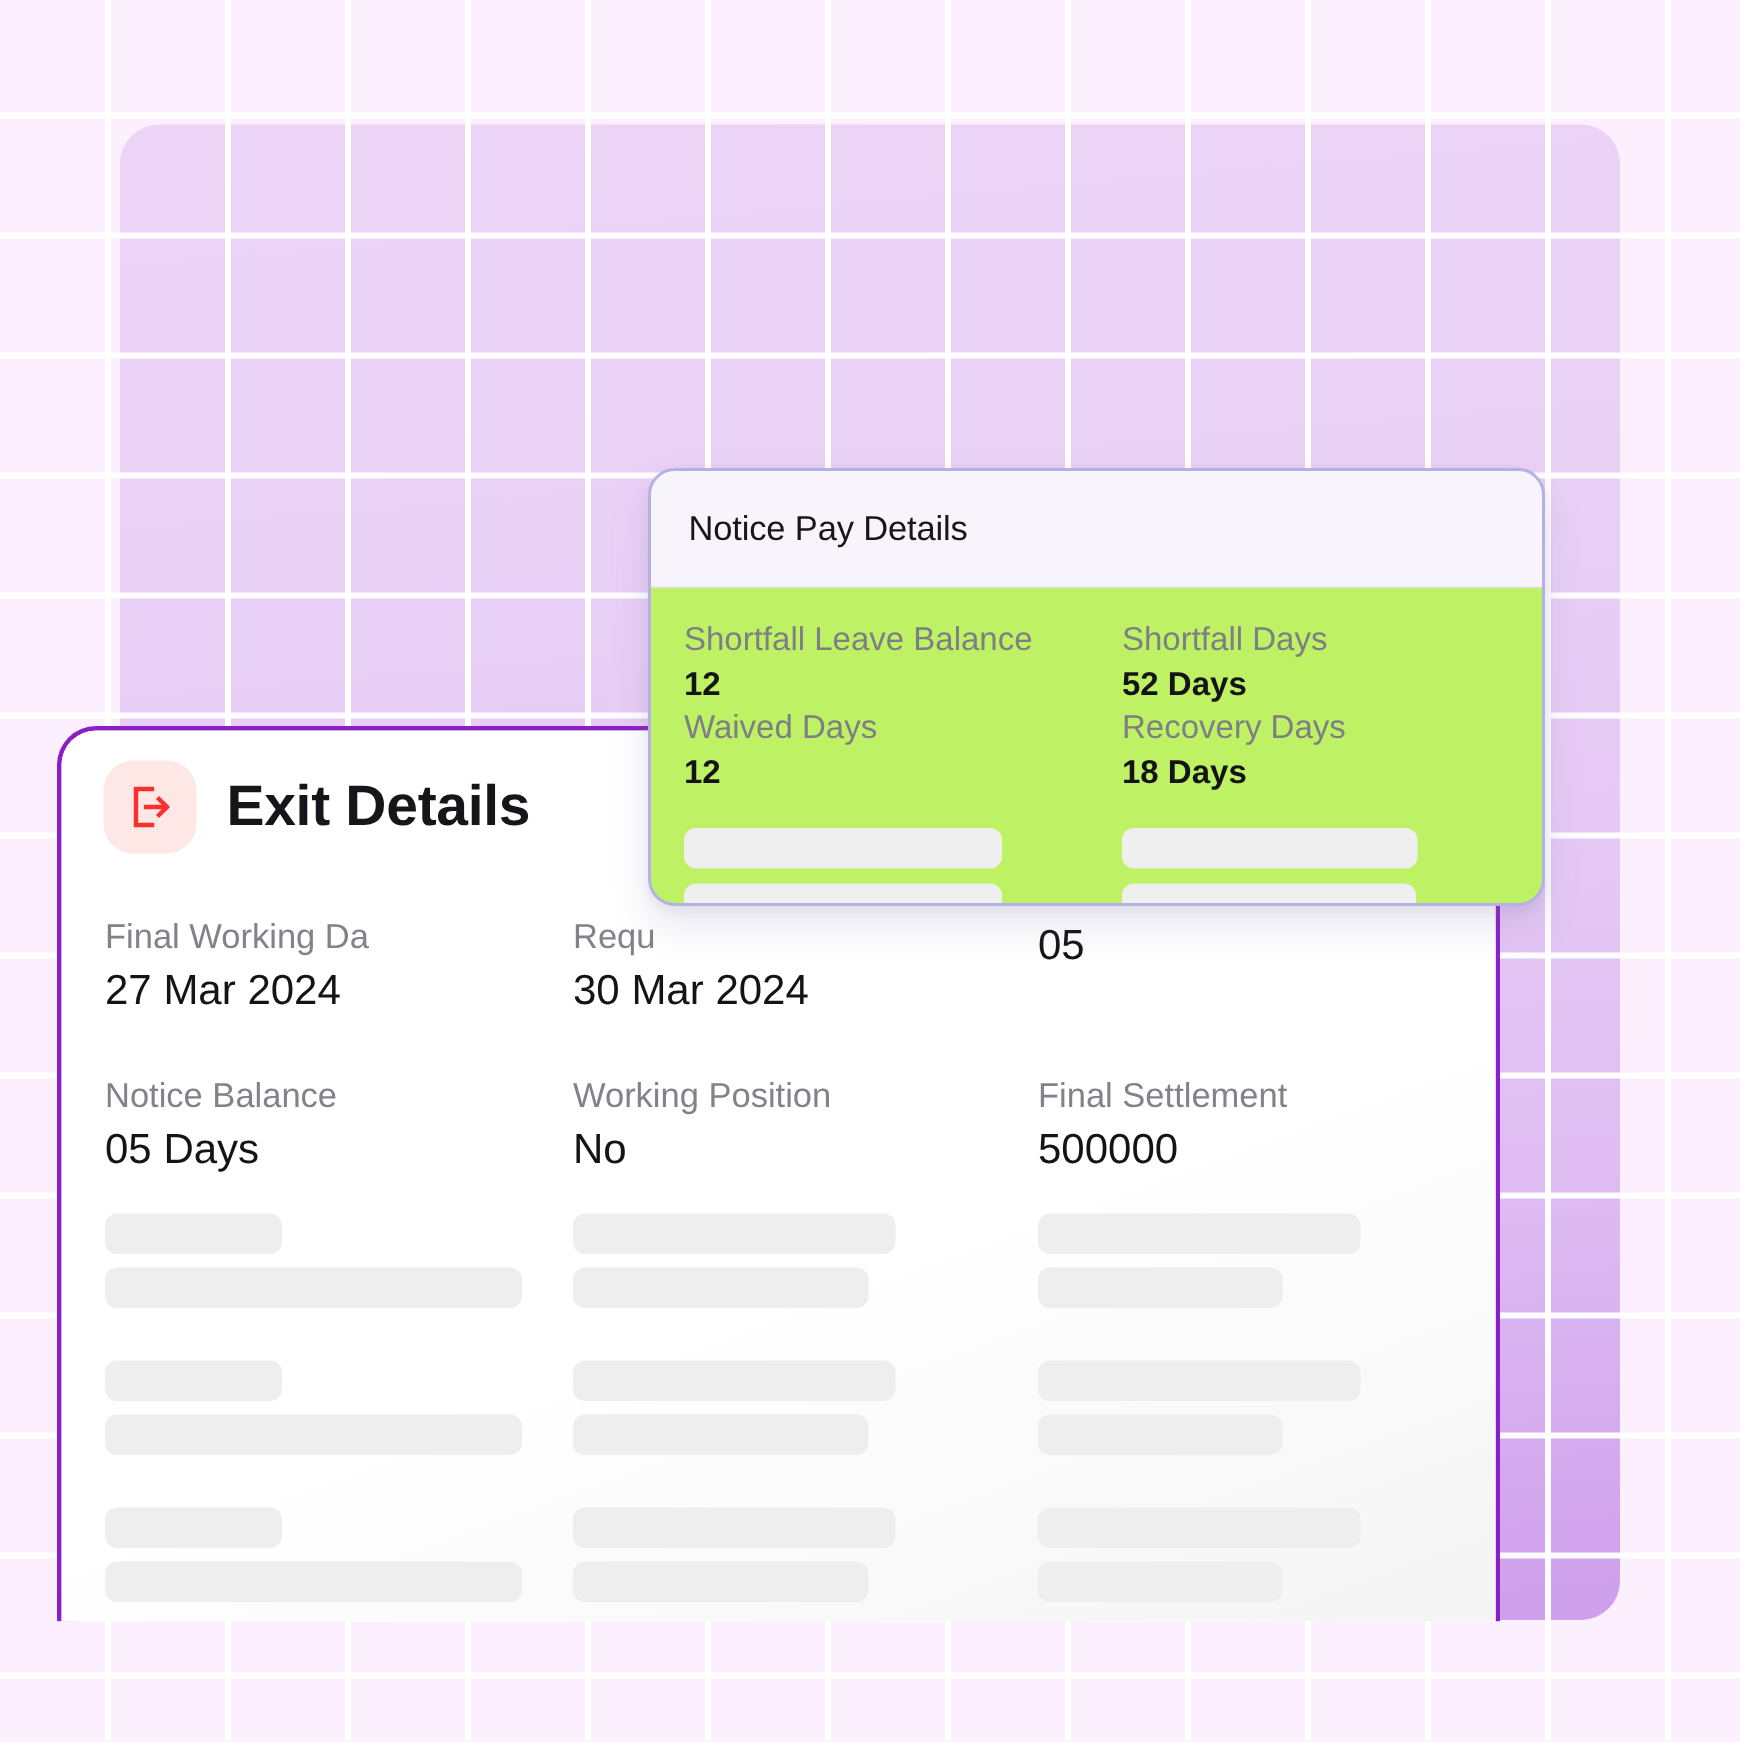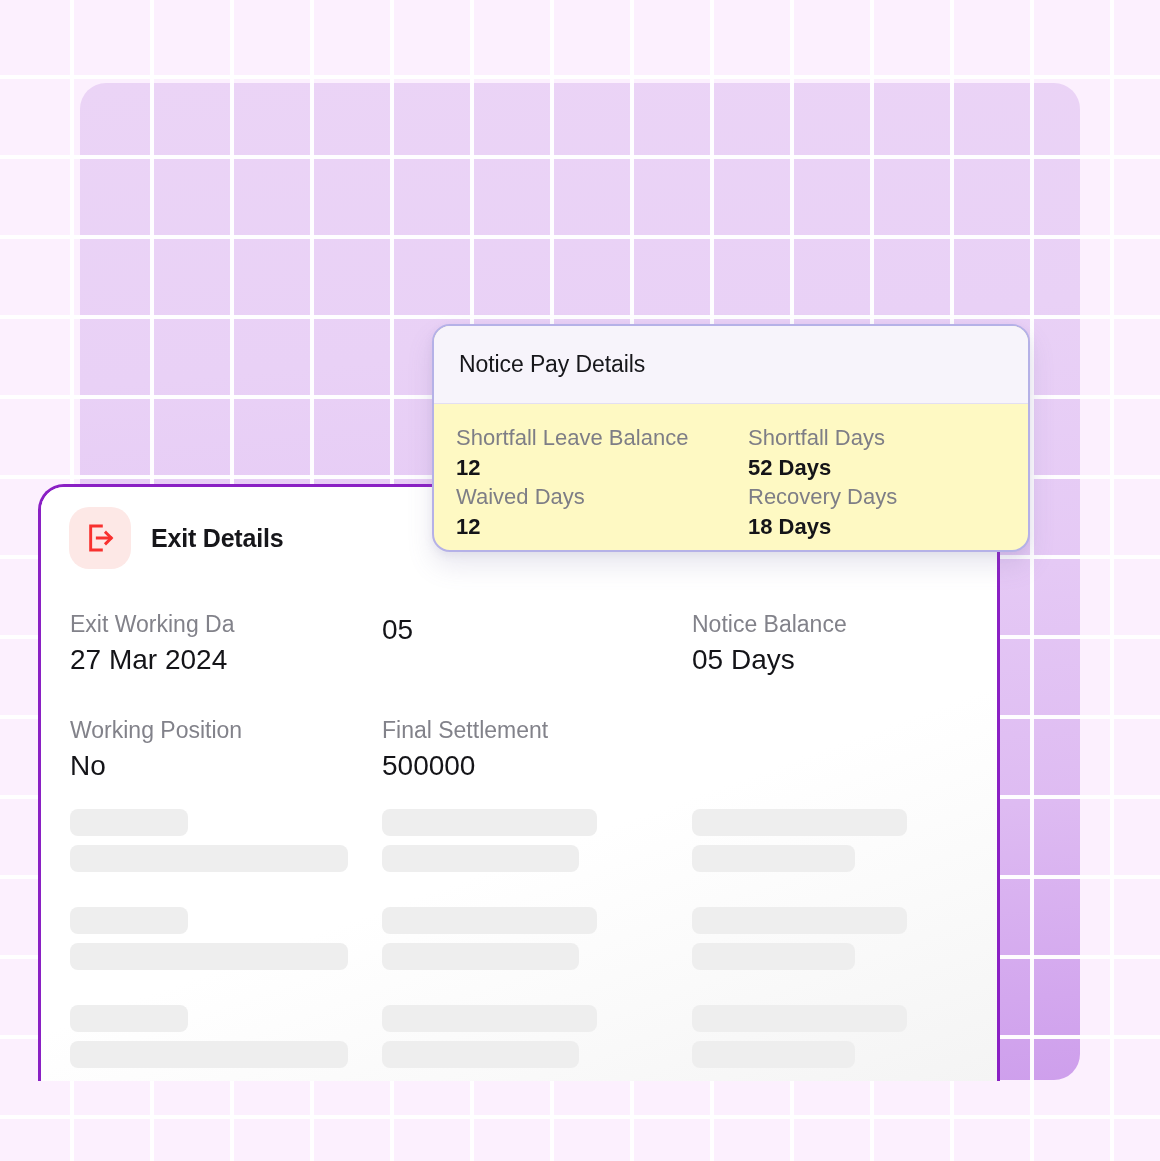--- a/index.html
+++ b/index.html
@@ -108,21 +108,21 @@
     height: 62px;
     border-radius: 20px;
     background: #FDE8E6;
     display: flex;
     align-items: center;
     justify-content: center;
     flex: 0 0 auto;
   }
   .exit-icon-badge svg { display: block; }
   .card-title {
-    font-size: 25px;
+    font-size: 38px;
     font-weight: bold;
     color: #16161A;
     letter-spacing: -0.2px;
     white-space: nowrap;
   }
 
   
   .fields {
     position: absolute;
     left: 29px;
@@ -164,28 +164,27 @@
     background: #EEEEEE;
   }
   .sk-bar + .sk-bar { margin-top: 9px; }
 
   
   .modal {
     position: absolute;
     left: 432px;
     top: 312px;
     width: 598px;
-    height: 228px;
+    height: 292px;
     border-radius: 18px;
     border: 2px solid #B5B1E7;
-    background: #fef9c3;
+    background: #bef264;
     box-sizing: border-box;
     box-shadow: 0 14px 26px rgba(120,110,160,0.16), 0 3px 8px rgba(120,110,160,0.10);
     overflow: hidden;
-    margin-top: 12px;
   }
   .modal-header {
     height: 78px;
     background: #F7F4FB;
     border-bottom: 1px solid #E3DFF2;
     display: flex;
     align-items: center;
     padding-left: 25px;
     box-sizing: border-box;
   }
@@ -250,22 +249,26 @@
             <path d="M13 3 H5 V21 H13"></path>
             <path d="M10 12 H20"></path>
             <path d="M16.5 8 L20.5 12 L16.5 16"></path>
           </svg>
         </div>
         <div class="card-title">Exit Details</div>
       </div>
 
       <div class="fields">
         <div>
-          <div class="field-label">Exit Working Da</div>
+          <div class="field-label">Final Working Da</div>
           <div class="field-value">27 Mar 2024</div>
+        </div>
+        <div>
+          <div class="field-label">Requ</div>
+          <div class="field-value">30 Mar 2024</div>
         </div>
         <div>
           <div class="field-label"></div>
           <div class="field-value">05</div>
         </div>
 
         <div>
           <div class="field-label">Notice Balance</div>
           <div class="field-value">05 Days</div>
         </div>

